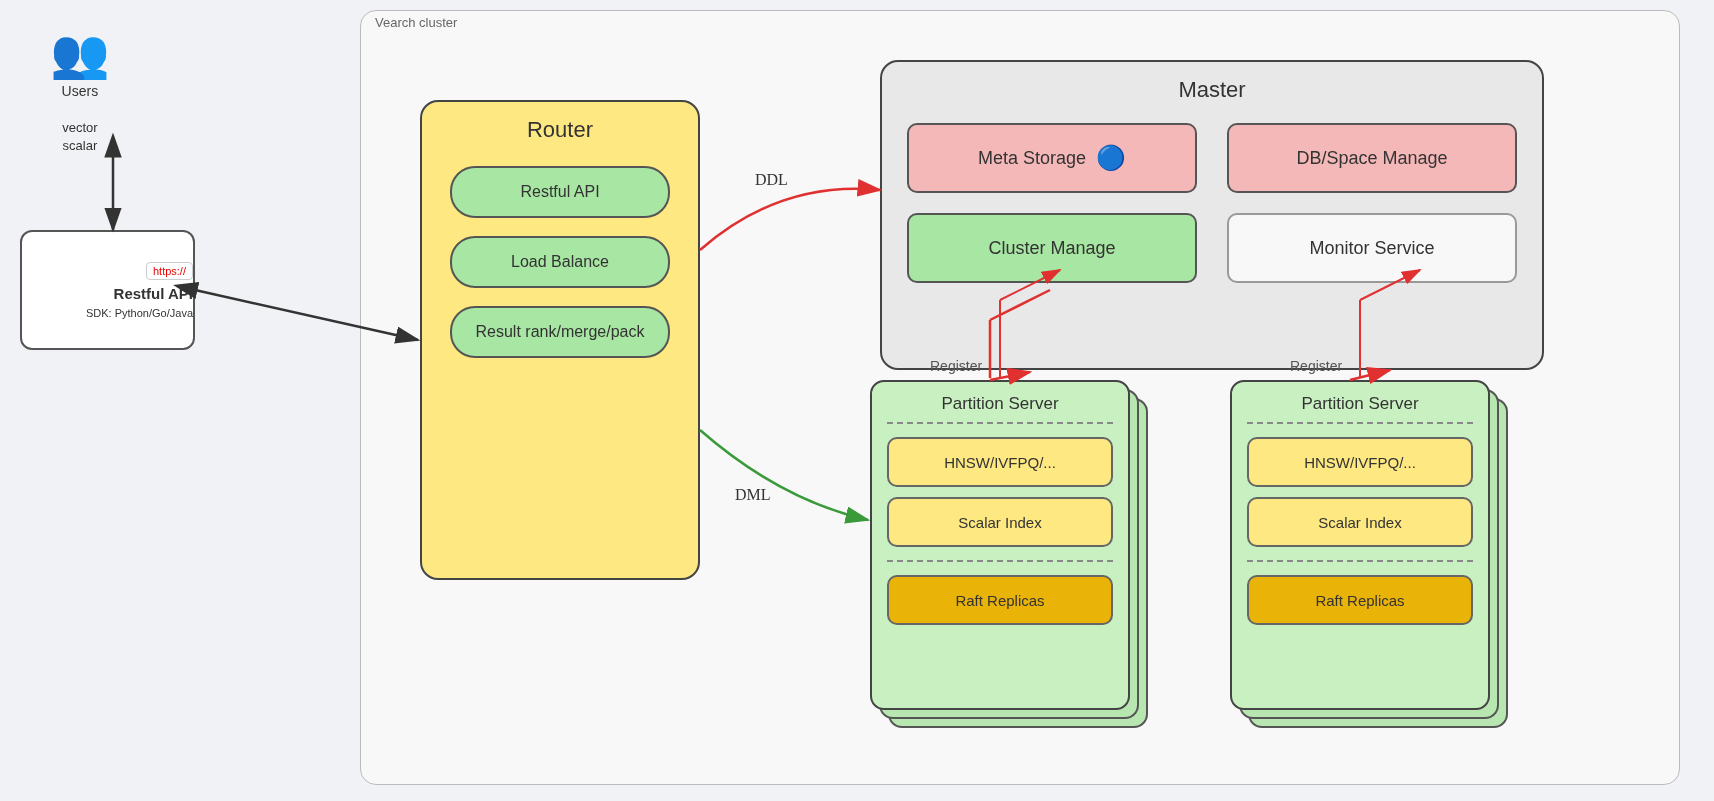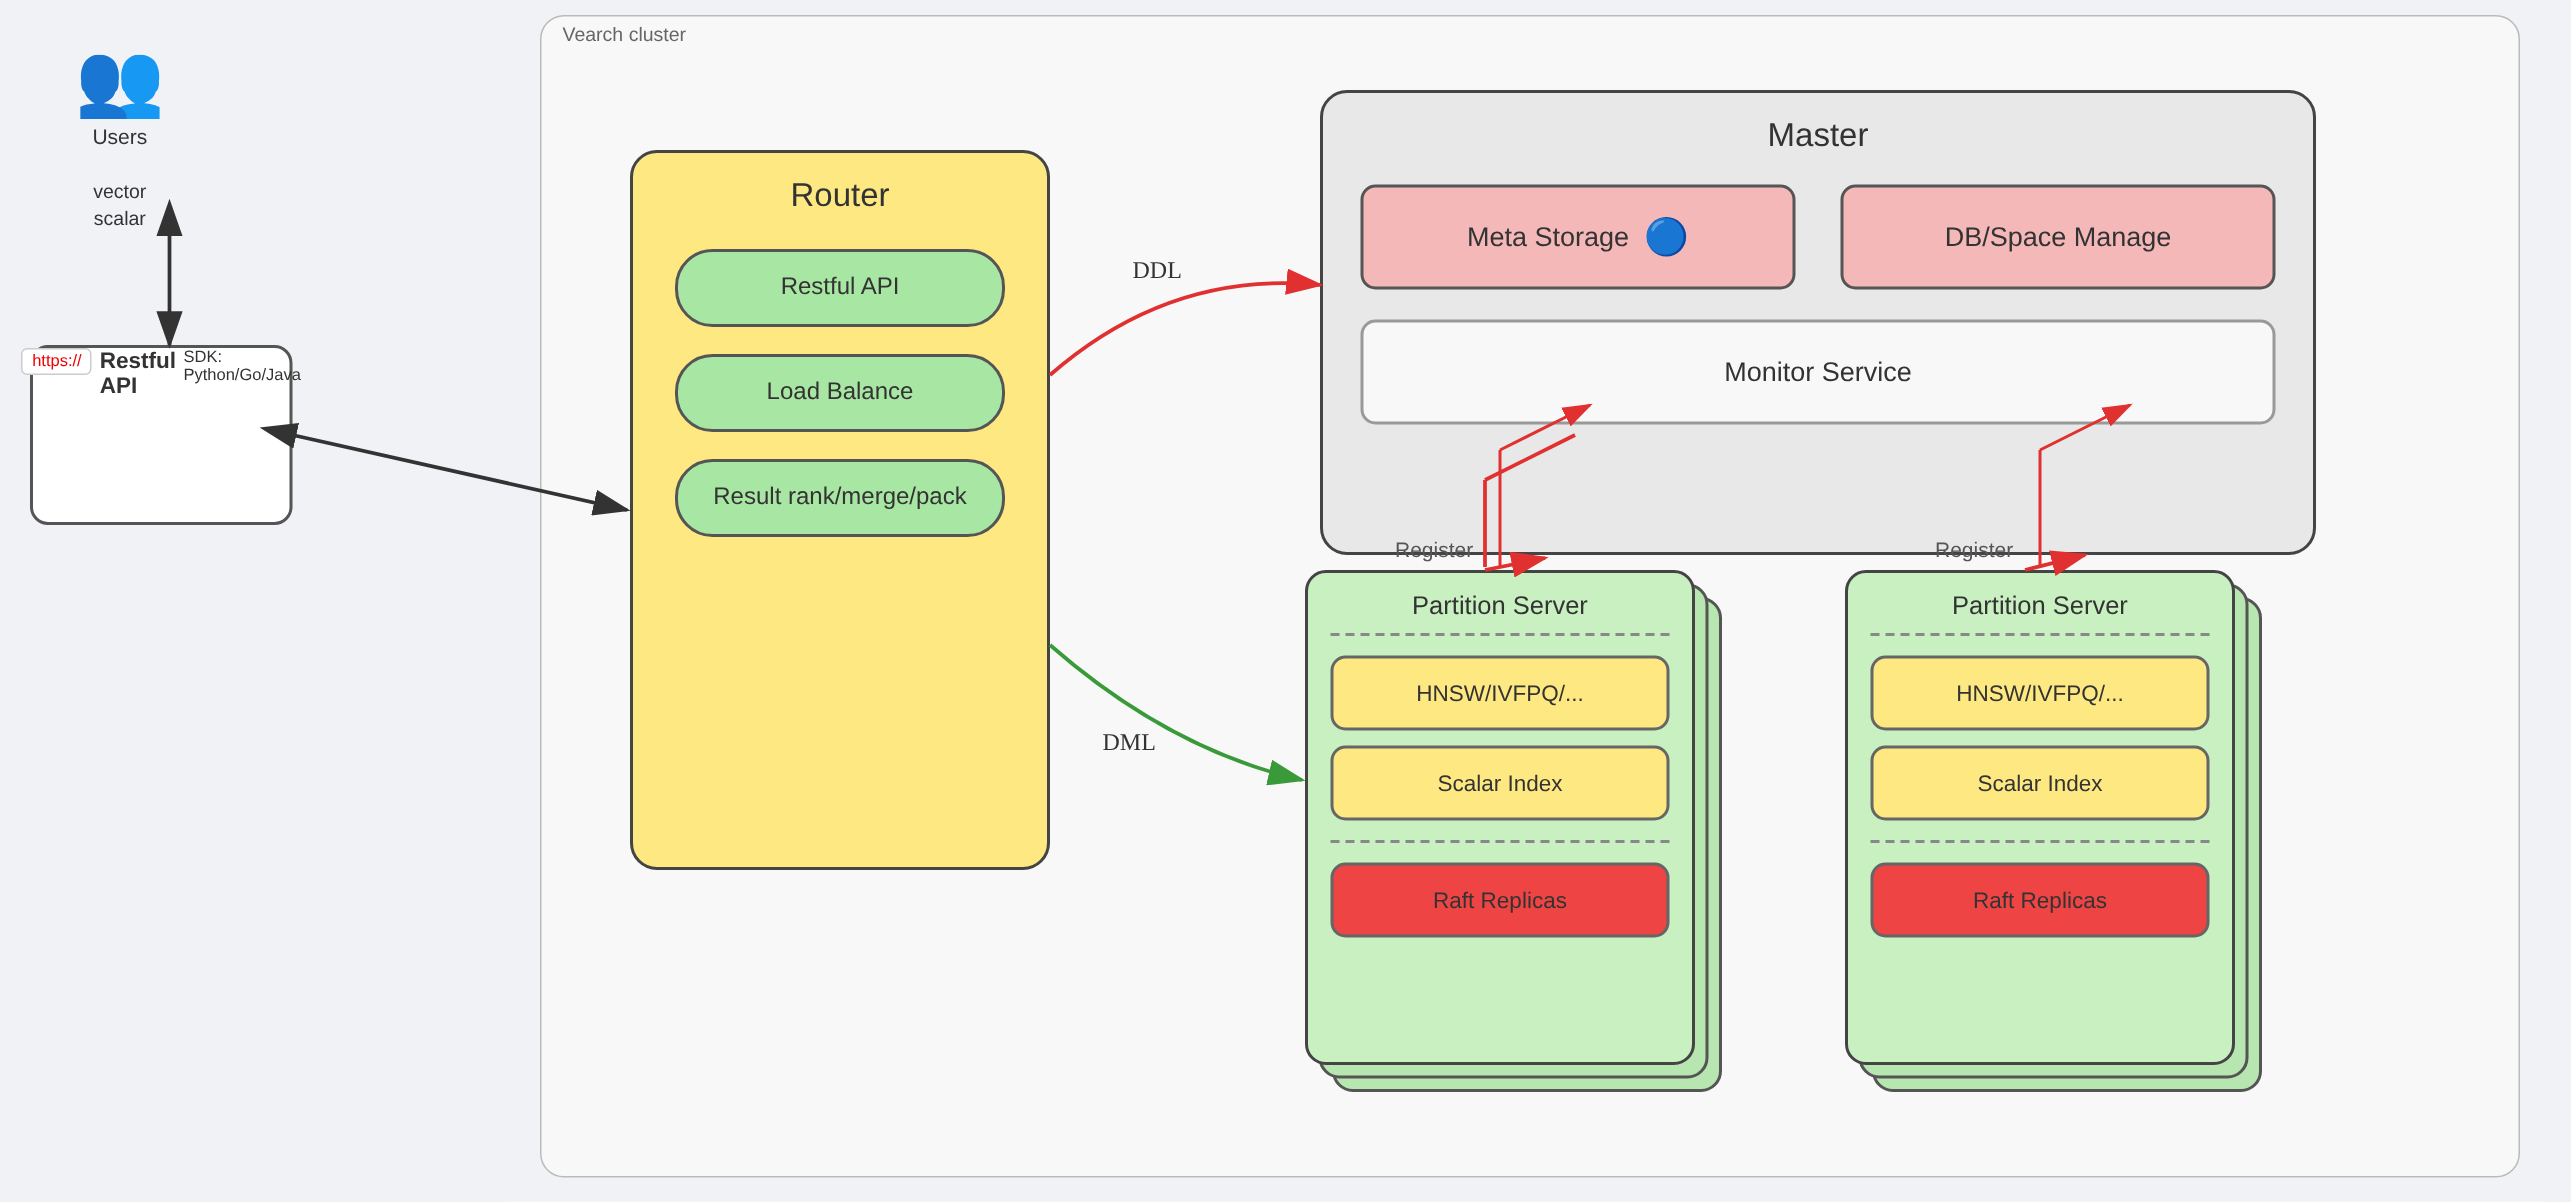--- a/index.html
+++ b/index.html
@@ -53,22 +53,22 @@
     .api-box {
       position: absolute;
       top: 230px;
       left: 20px;
       width: 175px;
       height: 120px;
       background: white;
       border: 2px solid #555;
       border-radius: 12px;
       display: flex;
-      flex-direction: row;
-      align-items: flex-start;
+      flex-direction: column;
+      align-items: flex-end;
       justify-content: center;
       gap: 5px;
     }
 
     .api-box-browser {
       font-size: 11px;
       color: #e00;
       border: 1px solid #ccc;
       padding: 2px 6px;
       border-radius: 4px;
@@ -305,21 +305,21 @@
       height: 50px;
       display: flex;
       align-items: center;
       justify-content: center;
       font-size: 15px;
       color: #333;
       margin: 5px 0;
     }
 
     .white-pill-small {
-      background: #ef4444;
+      background: #eab308;
       border: 2px solid #666;
       border-radius: 10px;
       height: 50px;
       display: flex;
       align-items: center;
       justify-content: center;
       font-size: 15px;
       color: #333;
       margin: 5px 0;
     }
@@ -380,20 +380,23 @@
     <div class="master-top-row">
       <div class="pink-box">
         <span>Meta Storage</span>
         <span class="meta-storage-icon">🔵</span>
       </div>
       <div class="pink-box">
         <span>DB/Space Manage</span>
       </div>
     </div>
     <div class="master-bottom-row">
+      <div class="green-box">
+        <span>Cluster Manage</span>
+      </div>
       <div class="white-box">
         <span>Monitor Service</span>
       </div>
     </div>
   </div>
 
   <div class="partition-section-1">
     <div class="partition-stack">
       <div class="stack-layer-3"></div>
       <div class="stack-layer-2"></div>

